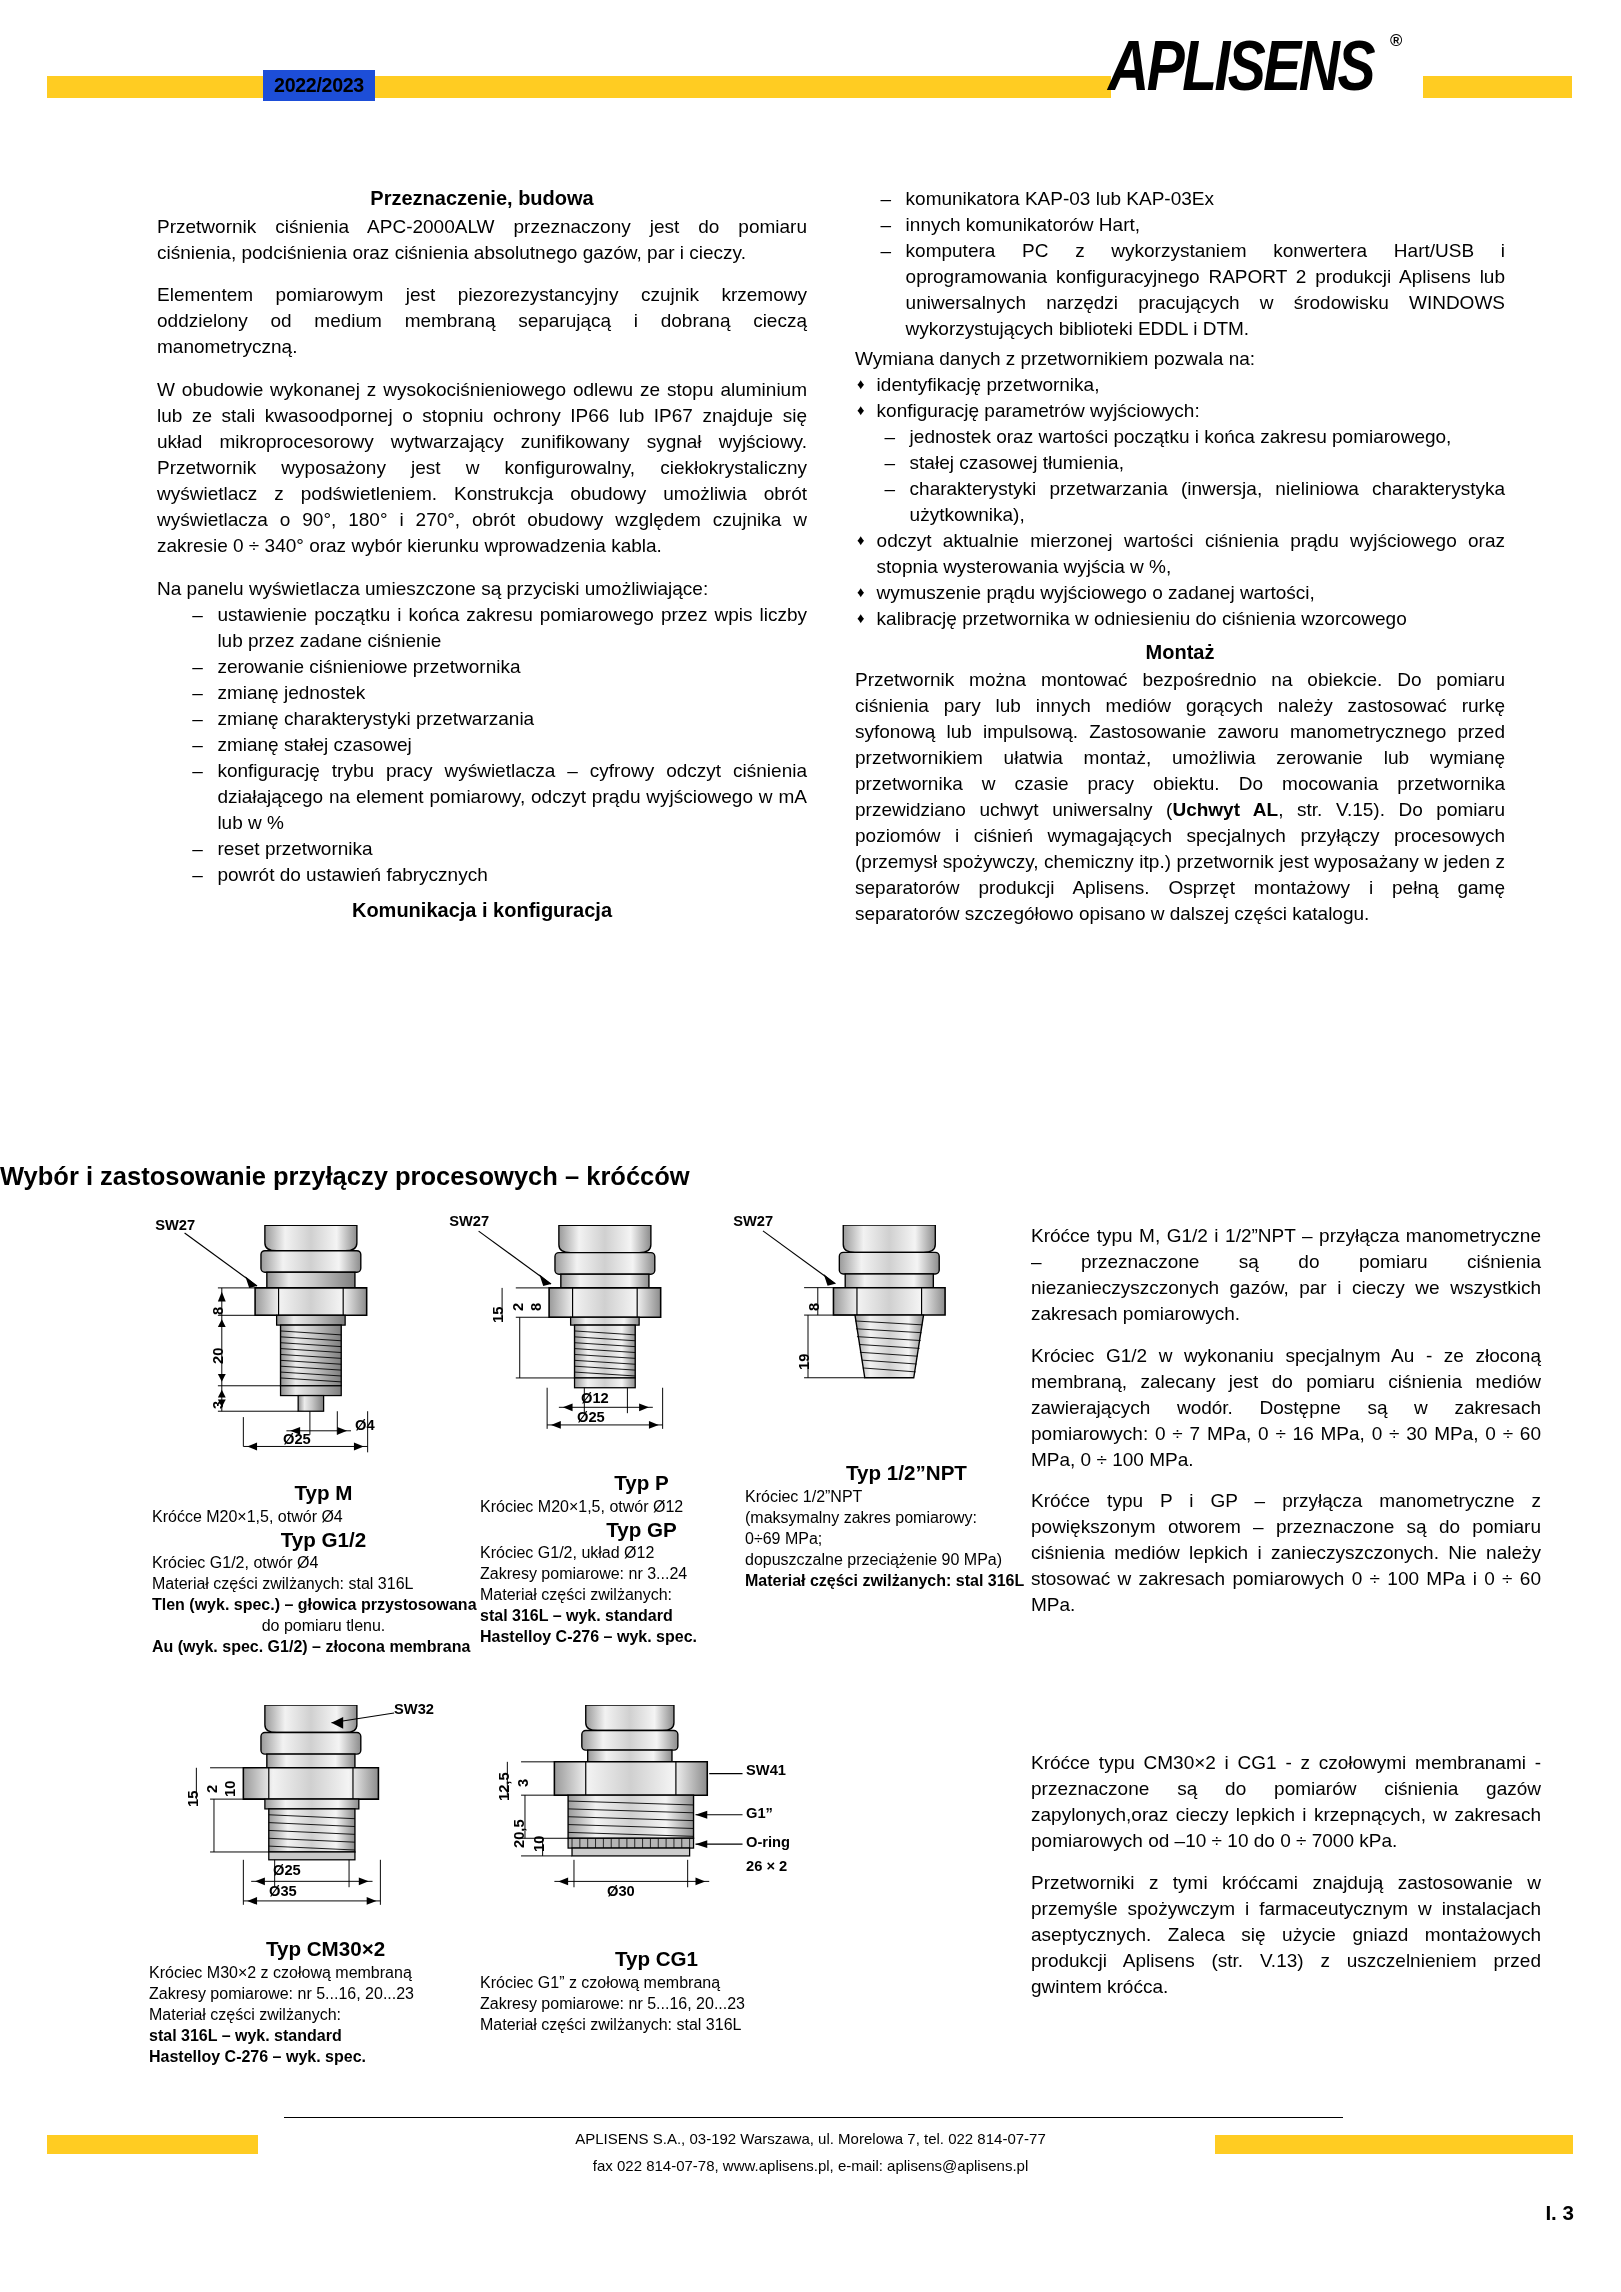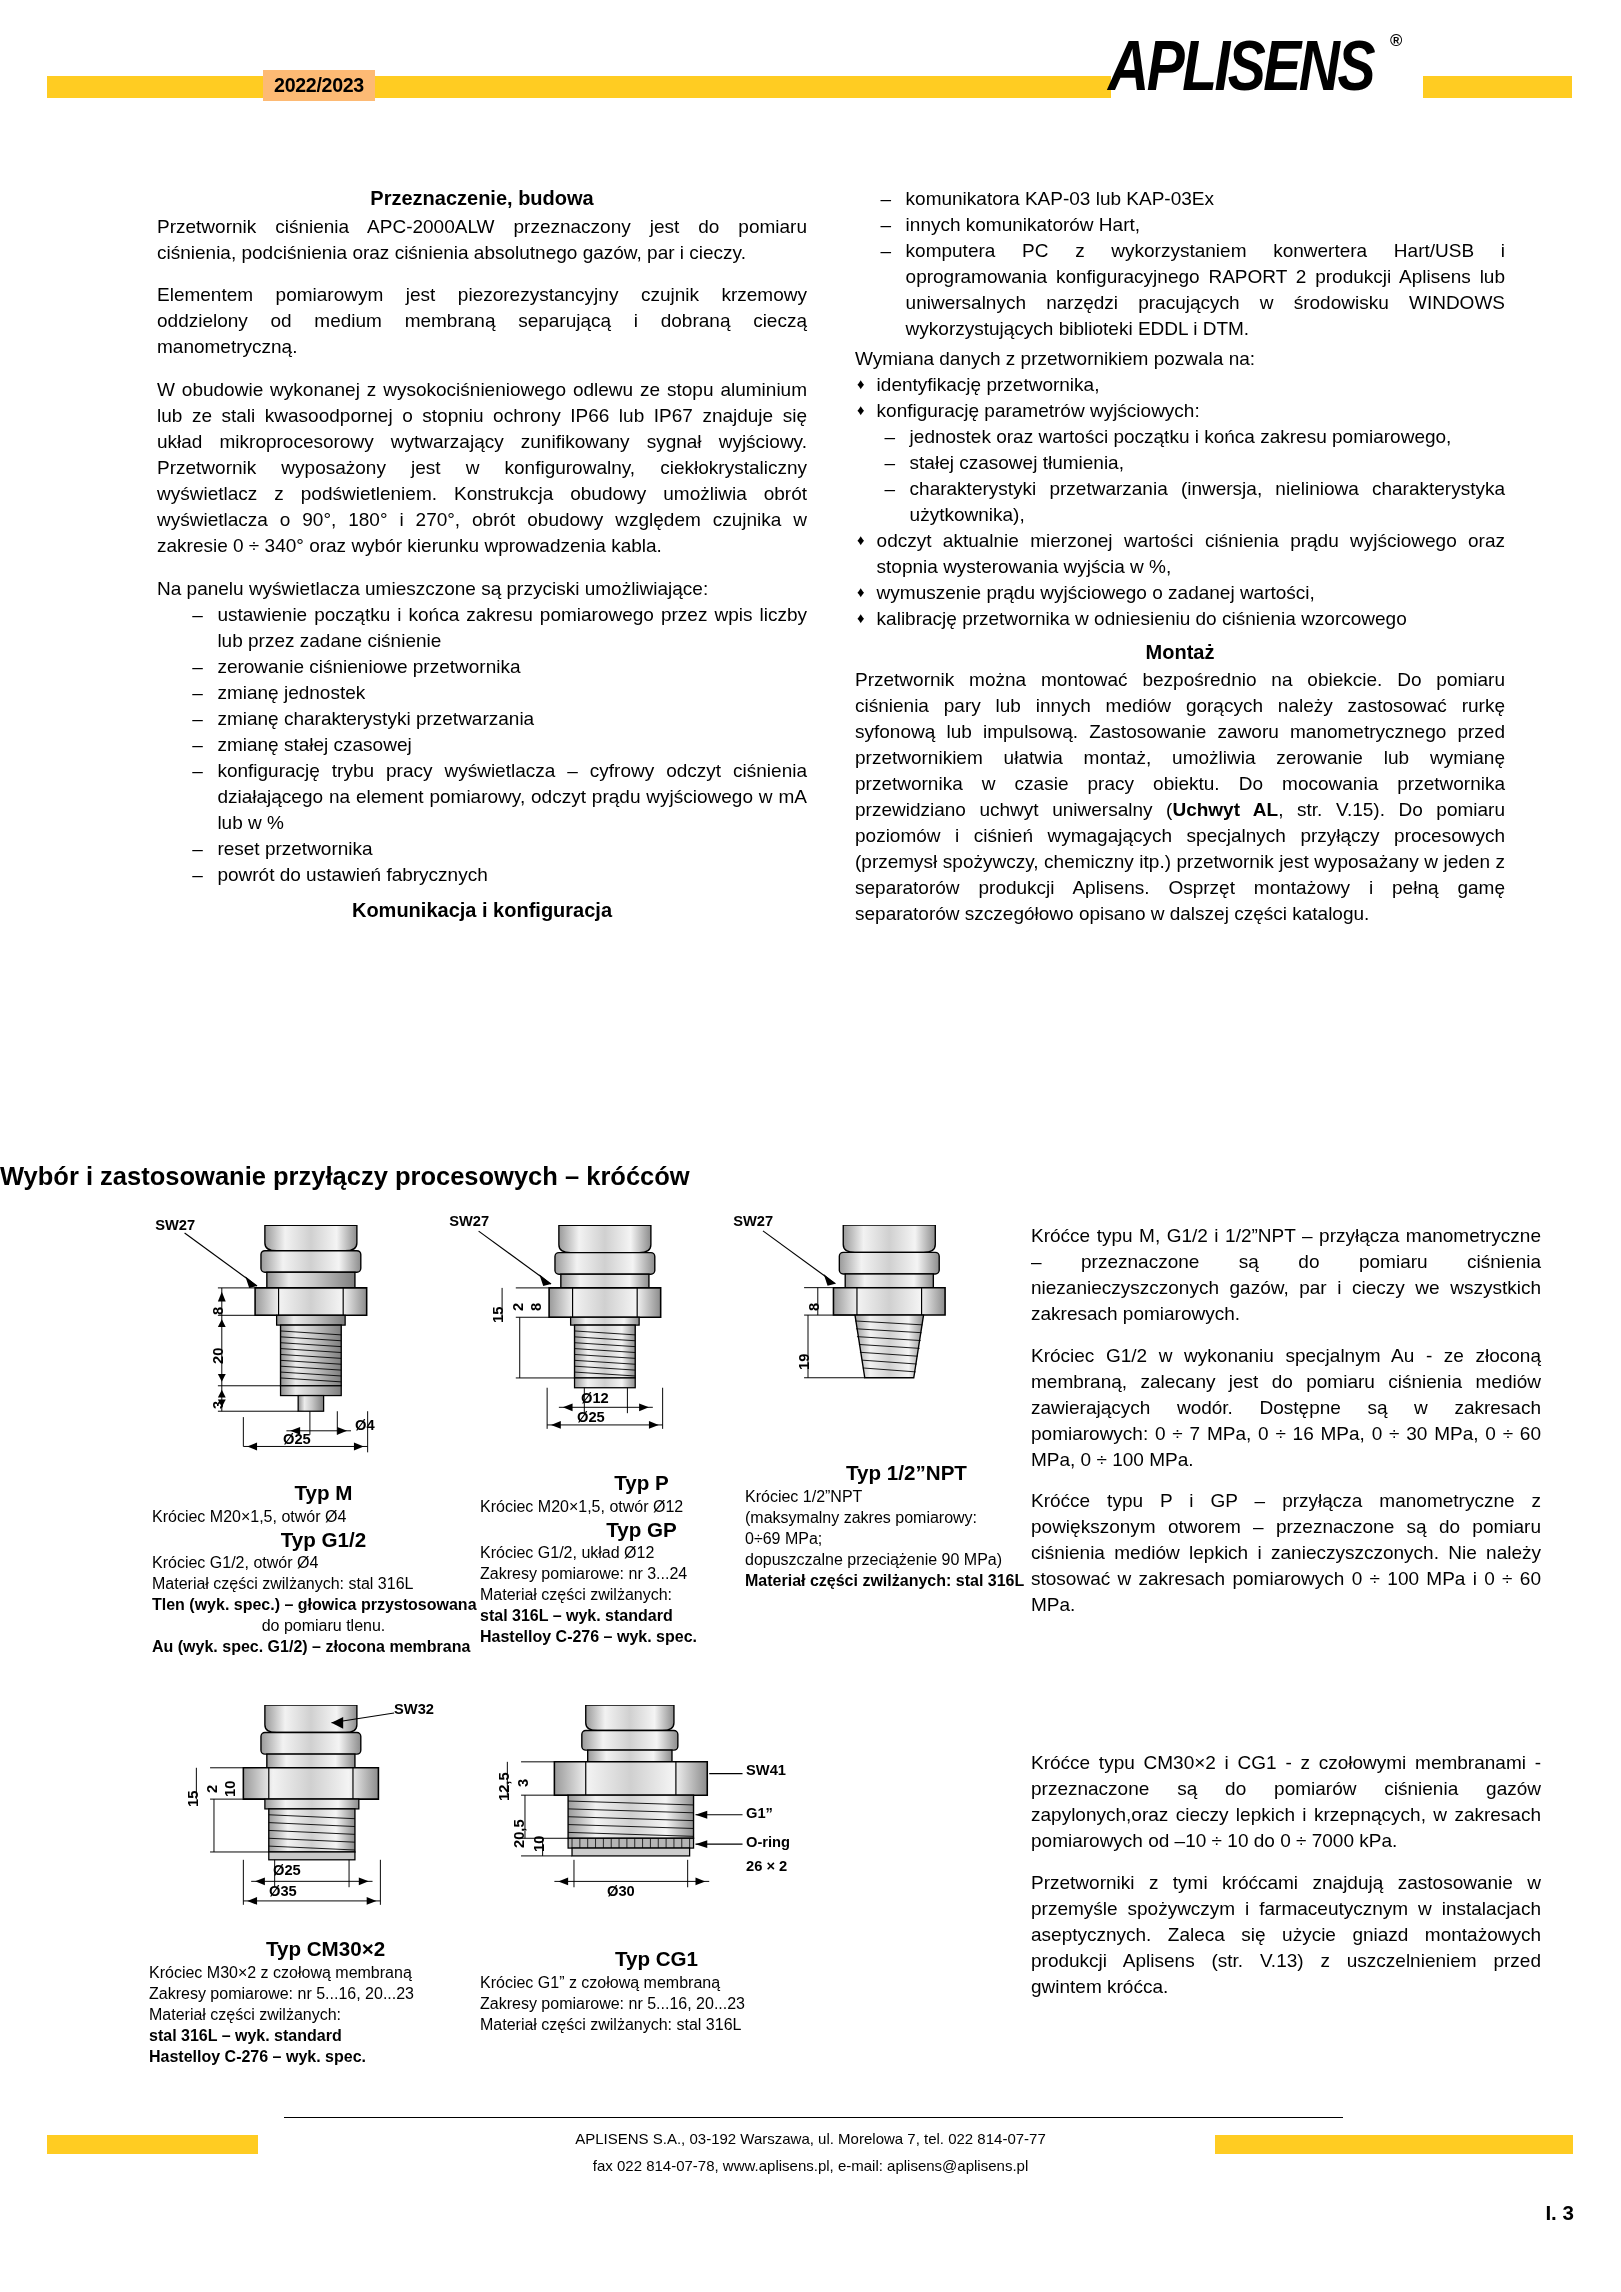--- a/index.html
+++ b/index.html
@@ -38,21 +38,21 @@
   .hbar-right { left: 1423px; width: 149px; }
   .year-label {
     position: absolute;
     top: -5.9px;
     left: 263px;
     width: 112px;
     text-align: center;
     font-size: 19.6px;
     font-weight: bold;
     letter-spacing: -0.3px;
-    background: #fdba74;
+    background: #1d4ed8;
     padding: 3.9px 0;
   }
   .logo {
     position: absolute;
     top: -47px;
     left: 1108px;
     width: 314px;
     height: 84px;
   }
   .logo-text {
@@ -377,21 +377,21 @@
     <span class="dim-label vert" style="left:43px; top:90px;">8</span>
     <span class="dim-label vert" style="left:43px; top:139px;">20</span>
     <span class="dim-label vert" style="left:43px; top:184px;">3</span>
     <span class="dim-label" style="left:188px; top:192px;">Ø4</span>
     <span class="dim-label" style="left:116px; top:206px;">Ø25</span>
     <span class="lead-label" style="left:-11.8px; top:-7.8px;">SW27</span>
   </div>
 
   <div class="cap" style="left:152px; top:1480px; width:343px;">
     <span class="typ">Typ M</span>
-    <span>Króciec M20×1,5, otwór Ø4</span>
+    <span>Króćce M20×1,5, otwór Ø4</span>
     <span class="typ">Typ G1/2</span>
     <span>Króciec G1/2, otwór Ø4</span><br>
     <span>Materiał części zwilżanych: stal 316L</span><br>
     <span class="b">Tlen (wyk. spec.) – głowica przystosowana</span><br>
     <span class="ctr">do pomiaru tlenu.</span>
     <span class="b">Au (wyk. spec. G1/2) – złocona membrana</span>
   </div>
 
   <div class="drawing" style="left:461px; top:1225px; width:323px; height:255px;">
     <svg width="323" height="255" viewBox="0 0 330 260">

